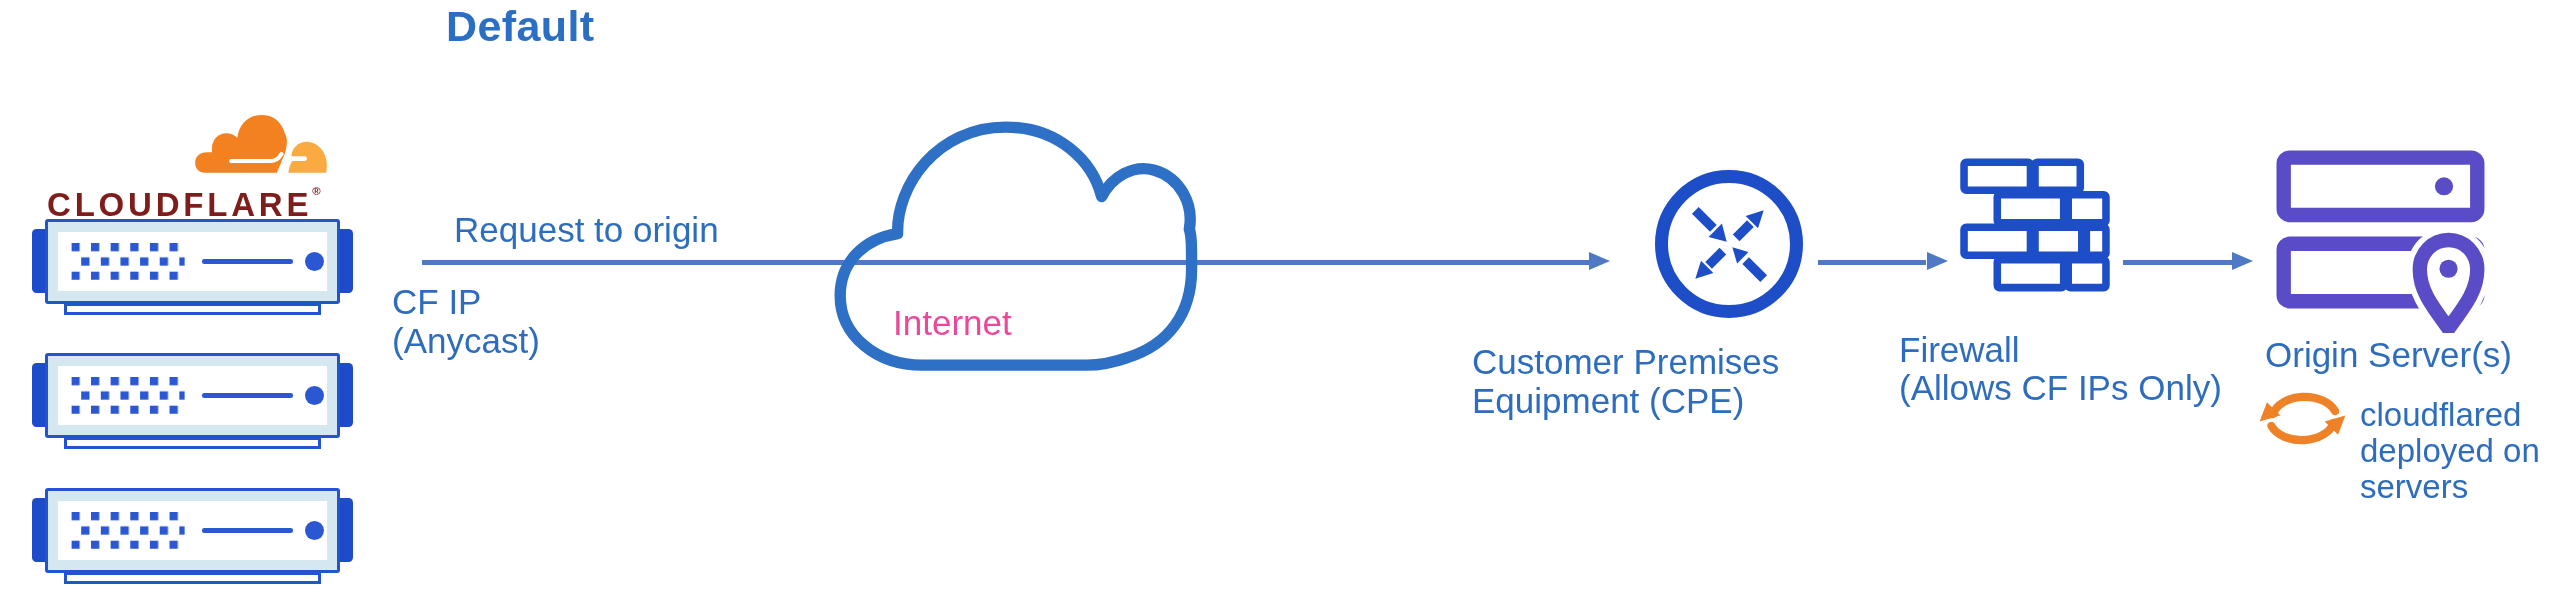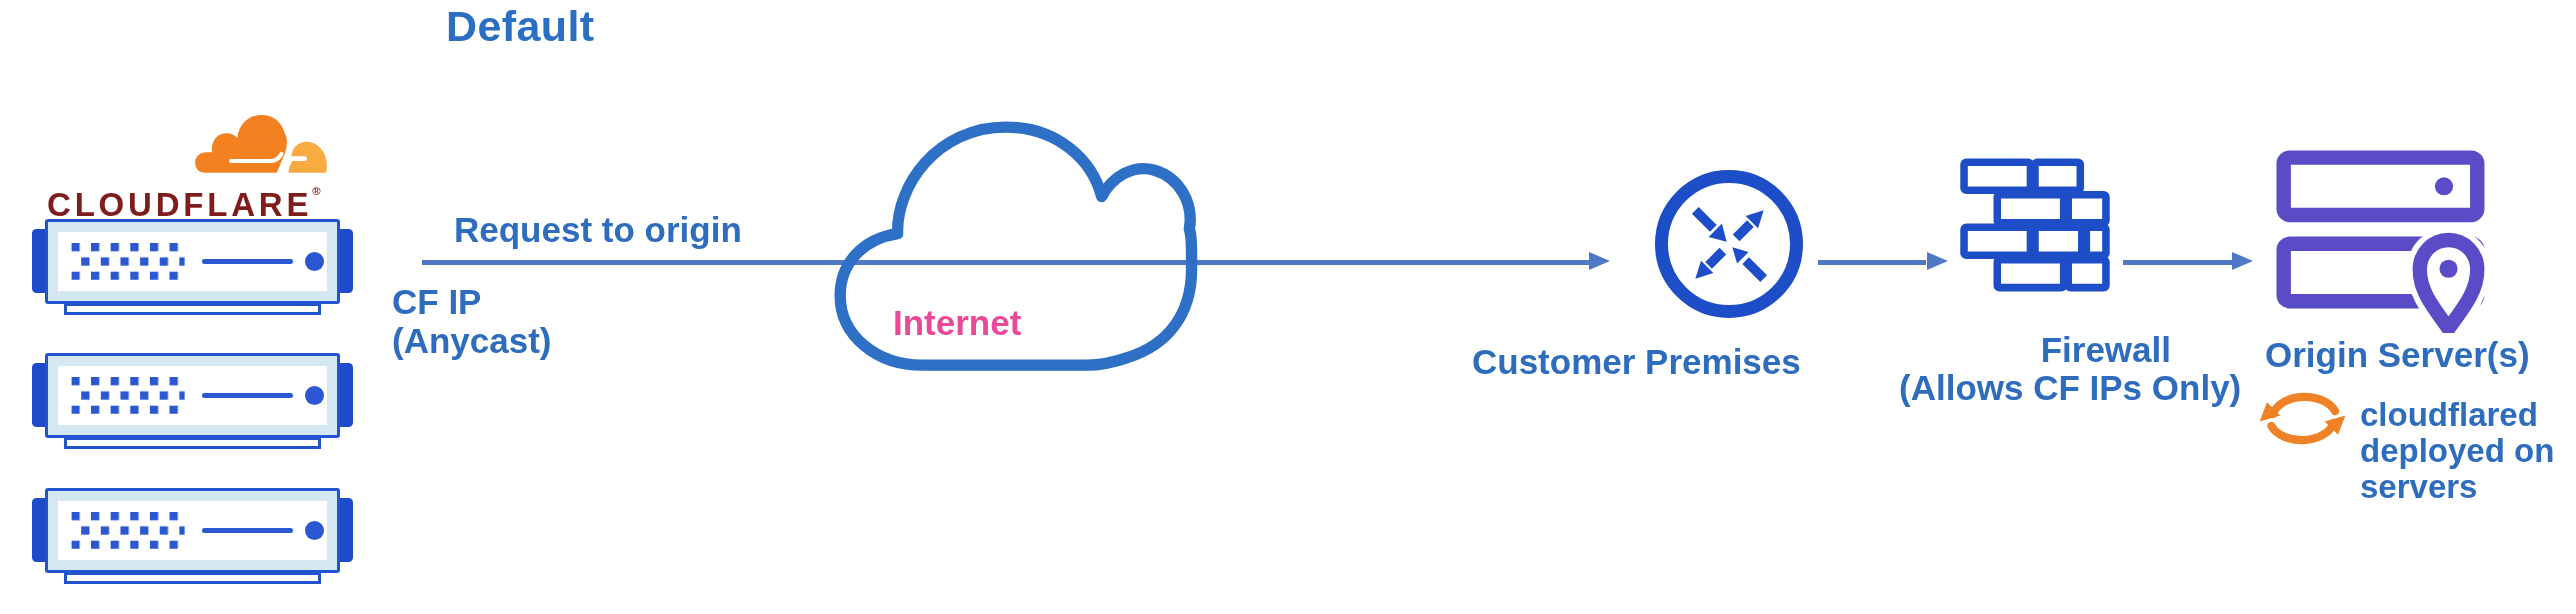--- a/index.html
+++ b/index.html
@@ -3,27 +3,27 @@
 <meta charset="utf-8">
 <style>
   html,body{margin:0;padding:0;background:#ffffff;}
   #canvas{
     position:relative;width:2576px;height:614px;background:#ffffff;overflow:hidden;
     font-family:"Liberation Sans", sans-serif;
   }
   .abs{position:absolute;}
   
   .title{left:446px;top:1.5px;font-size:43px;font-weight:bold;color:#2b6fc4;letter-spacing:0.4px;}
-  .lbl{color:#2e6cbe;font-size:35px;line-height:39px;white-space:nowrap;font-weight:bold;}
+  .lbl{color:#2e6cbe;font-size:35px;line-height:39px;white-space:nowrap;}
   .lbl div{white-space:nowrap;}
   .request-lbl{left:454px;top:210px;}
   .cfip-lbl{left:392px;top:282px;line-height:39px;}
   .internet-lbl{left:893px;top:303px;width:242px;color:#ec4899;}
   .cpe-lbl{left:1472px;top:342px;}
-  .fw-lbl{left:1899px;top:331px;width:272px;text-align:right;line-height:38px;}
+  .fw-lbl{left:1899px;top:331px;width:272px;text-align:left;line-height:38px;}
   .origin-lbl{left:2265px;top:335px;}
   .cfd-lbl{left:2360px;top:397px;font-size:33px;line-height:36px;}
   
   .cf-logo-cloud{left:194px;top:112px;}
   .wordmark{left:47px;top:185px;font-size:33px;font-weight:bold;letter-spacing:3.8px;color:#7f1d1d;white-space:nowrap;}
   .wordmark sup{font-size:11.4px;letter-spacing:0;vertical-align:21px;}
   
   .server{position:absolute;left:45px;width:295px;}
   .ear{position:absolute;width:26px;height:64px;background:#1e4bc9;border-radius:4.5px;top:9.8px;z-index:0;}
   .ear-l{left:-13px;}
@@ -132,20 +132,21 @@
           <polygon points="86,14 67,20 80,33" stroke="none"></polygon>
         <line x1="43" y1="57" x2="28" y2="72"></line>
           <polygon points="14,86 20,67 33,80" stroke="none"></polygon>
         <line x1="86" y1="86" x2="67" y2="67"></line>
           <polygon points="53,53 70,58 58,70" stroke="none"></polygon>
       </g>
     </svg>
   </div>
   <div class="abs lbl cpe-lbl">
     <div>Customer Premises</div>
+    <div>Equipment (CPE)</div>
   </div>
 
   <div class="hline" style="left:1818px;top:260px;width:108px;"></div>
   <div class="ahead" style="left:1927px;top:252px;"></div>
 
   <svg class="abs" style="left:1958px;top:156px;" width="154" height="144" viewBox="0 0 204 190">
     <g fill="#ffffff" stroke="#1d4ec8" stroke-width="10" stroke-linejoin="round">
       <rect x="8" y="8" width="88" height="37" rx="3"></rect>
       <rect x="102" y="8" width="60" height="37" rx="3"></rect>
       <rect x="52" y="51" width="88" height="37" rx="3"></rect>

